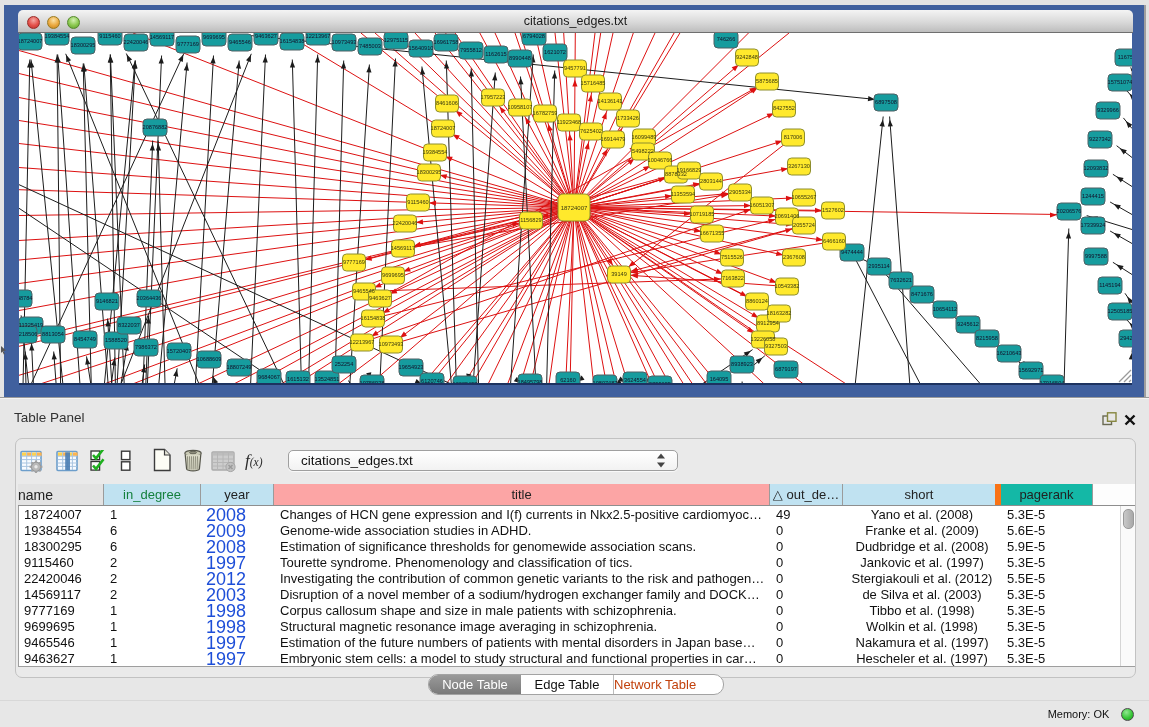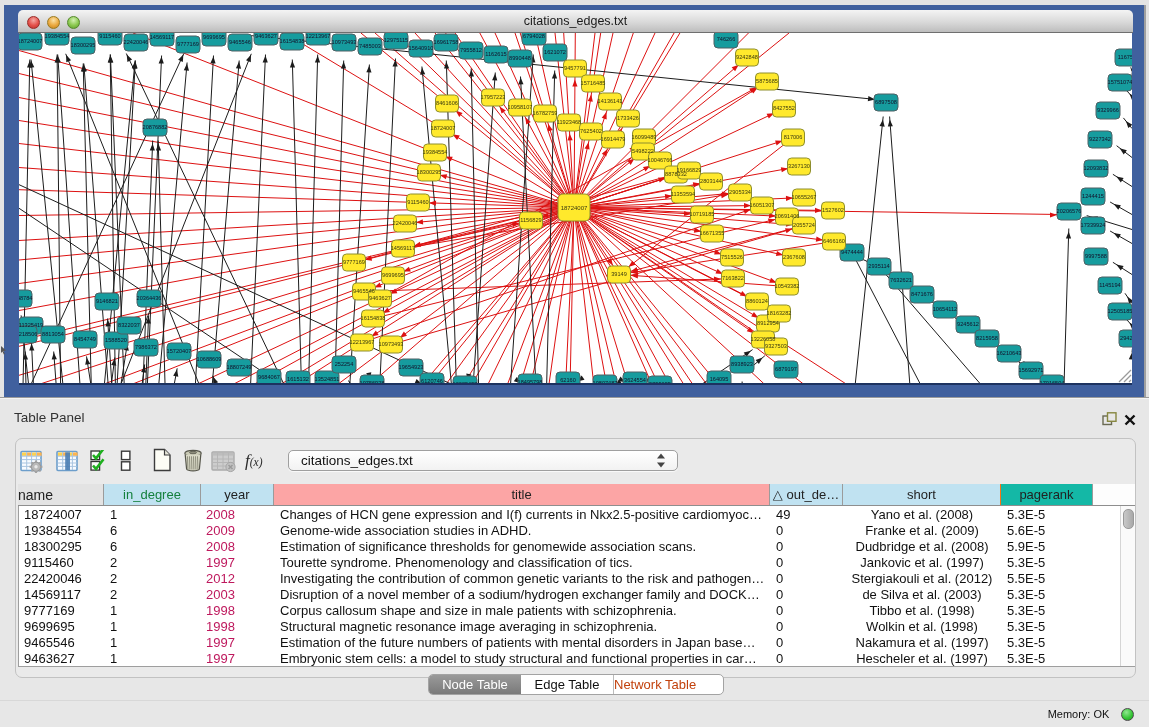--- a/index.html
+++ b/index.html
@@ -767,36 +767,36 @@
       <path d="M6 0.5 L10 5.5 L2 5.5 z" fill="#444"></path>
       <path d="M6 14.5 L10 9.5 L2 9.5 z" fill="#444"></path>
     </svg>
 
 <div style="position:absolute;left:18px;top:484px;width:1117px;height:183px;background:#fff;border:1px solid #9e9e9e;box-sizing:border-box;"></div>
 <div style="position:absolute;left:18px;top:484px;width:86px;height:22px;background:#e3e3e3;border-right:1px solid #9b9b9b;box-sizing:border-box;font-size:14px;color:#222;line-height:22px;">name</div>
     <div style="position:absolute;left:104px;top:484px;width:97px;height:22px;background:#c0e2f1;border-right:1px solid #9b9b9b;box-sizing:border-box;font-size:13px;color:#15803d;text-align:center;line-height:22px;">in_degree</div>
     <div style="position:absolute;left:201px;top:484px;width:73px;height:22px;background:#c0e2f1;border-right:1px solid #9b9b9b;box-sizing:border-box;font-size:13px;color:#222;text-align:center;line-height:22px;">year</div>
     <div style="position:absolute;left:274px;top:484px;width:496px;height:22px;background:#fca5a5;border-right:1px solid #9b9b9b;box-sizing:border-box;font-size:13px;color:#222;text-align:center;line-height:22px;">title</div>
     <div style="position:absolute;left:770px;top:484px;width:73px;height:22px;background:#c0e2f1;border-right:1px solid #9b9b9b;box-sizing:border-box;font-size:13px;color:#222;text-align:center;line-height:22px;">△ out_de…</div>
-    <div style="position:absolute;left:843px;top:484px;width:158px;height:22px;background:#c0e2f1;border-right:1px solid #f97316;box-sizing:border-box;font-size:13px;color:#222;text-align:center;line-height:22px;">short</div>
+    <div style="position:absolute;left:843px;top:484px;width:158px;height:22px;background:#c0e2f1;border-right:6px solid #f97316;box-sizing:border-box;font-size:13px;color:#222;text-align:center;line-height:22px;">short</div>
     <div style="position:absolute;left:1001px;top:484px;width:92px;height:22px;background:#14b8a6;border-right:1px solid #9b9b9b;box-sizing:border-box;font-size:13px;color:#222;text-align:center;line-height:22px;">pagerank</div>
     <div style="position:absolute;left:1093px;top:484px;width:42px;height:22px;background:#fdfdfd;"></div>
 <div style="position:absolute;left:18px;top:505px;width:1117px;height:1px;background:#8e8e8e;"></div>
 <div style="position:absolute;left:24px;top:507px;width:85px;line-height:16px;font-size:13px;color:#111;text-align:left;white-space:nowrap;overflow:hidden;">18724007<br>19384554<br>18300295<br>9115460<br>22420046<br>14569117<br>9777169<br>9699695<br>9465546<br>9463627</div>
     <div style="position:absolute;left:110px;top:507px;width:85px;line-height:16px;font-size:13px;color:#111;text-align:left;white-space:nowrap;overflow:hidden;">1<br>6<br>6<br>2<br>2<br>2<br>1<br>1<br>1<br>1</div>
-    <div style="position:absolute;left:206px;top:507px;width:60px;line-height:16px;font-size:13px;color:#be185d;text-align:left;white-space:nowrap;overflow:hidden;">2008<br>2009<br>2008<br>1997<br>2012<br>2003<br>1998<br>1998<br>1997<br>1997</div>
+    <div style="position:absolute;left:206px;top:507px;width:60px;line-height:16px;font-size:18px;color:#1d4ed8;text-align:left;white-space:nowrap;overflow:hidden;">2008<br>2009<br>2008<br>1997<br>2012<br>2003<br>1998<br>1998<br>1997<br>1997</div>
     <div style="position:absolute;left:280px;top:507px;width:488px;line-height:16px;font-size:13px;color:#111;text-align:left;white-space:nowrap;overflow:hidden;">Changes of HCN gene expression and I(f) currents in Nkx2.5-positive cardiomyoc…<br>Genome-wide association studies in ADHD.<br>Estimation of significance thresholds for genomewide association scans.<br>Tourette syndrome. Phenomenology and classification of tics.<br>Investigating the contribution of common genetic variants to the risk and pathogen…<br>Disruption of a novel member of a sodium/hydrogen exchanger family and DOCK…<br>Corpus callosum shape and size in male patients with schizophrenia.<br>Structural magnetic resonance image averaging in schizophrenia.<br>Estimation of the future numbers of patients with mental disorders in Japan base…<br>Embryonic stem cells: a model to study structural and functional properties in car…</div>
     <div style="position:absolute;left:776px;top:507px;width:60px;line-height:16px;font-size:13px;color:#111;text-align:left;white-space:nowrap;overflow:hidden;">49<br>0<br>0<br>0<br>0<br>0<br>0<br>0<br>0<br>0</div>
     <div style="position:absolute;left:845px;top:507px;width:154px;line-height:16px;font-size:13px;color:#111;text-align:center;white-space:nowrap;overflow:hidden;">Yano et al. (2008)<br>Franke et al. (2009)<br>Dudbridge et al. (2008)<br>Jankovic et al. (1997)<br>Stergiakouli et al. (2012)<br>de Silva et al. (2003)<br>Tibbo et al. (1998)<br>Wolkin et al. (1998)<br>Nakamura et al. (1997)<br>Hescheler et al. (1997)</div>
     <div style="position:absolute;left:1007px;top:507px;width:80px;line-height:16px;font-size:13px;color:#111;text-align:left;white-space:nowrap;overflow:hidden;">5.3E-5<br>5.6E-5<br>5.9E-5<br>5.3E-5<br>5.5E-5<br>5.3E-5<br>5.3E-5<br>5.3E-5<br>5.3E-5<br>5.3E-5</div>
 
 <div style="position:absolute;left:1120px;top:506px;width:14px;height:160px;background:#fafafa;border-left:1px solid #d5d5d5;"></div>
 <div style="position:absolute;left:1122.5px;top:509px;width:9px;height:18px;border-radius:5px;background:linear-gradient(90deg,#c9c9c9,#a8a8a8);border:0.5px solid #999;"></div>
 
-<div style="position:absolute;left:428px;top:674px;width:296px;height:21px;background:#fff;border:1px solid #a3a3a3;border-radius:5px;box-sizing:border-box;overflow:hidden;">
+<div style="position:absolute;left:428px;top:674px;width:296px;height:21px;background:#fff;border:1px solid #a3a3a3;border-radius:10px;box-sizing:border-box;overflow:hidden;">
 <div style="position:absolute;left:0;top:0;width:92px;height:21px;background:linear-gradient(#9a9a9a,#767676);color:#fff;text-align:center;font-size:13px;line-height:20px;">Node Table</div>
 <div style="position:absolute;left:92px;top:0;width:93px;height:21px;border-right:1px solid #bbb;box-sizing:border-box;color:#111;text-align:center;font-size:13px;line-height:20px;">Edge Table</div>
 <div style="position:absolute;left:185px;top:0;width:111px;height:21px;color:#c2410c;text-align:left;font-size:13px;line-height:20px;">Network Table</div>
 </div>
 
 <div style="position:absolute;left:0;top:700px;width:1149px;height:1px;background:#d8d8d8;"></div>
 <div style="position:absolute;left:1040px;top:708px;width:77px;text-align:center;font-size:11px;color:#111;">Memory: OK</div>
 <div style="position:absolute;left:1121px;top:708px;width:11px;height:11px;border-radius:50%;background:radial-gradient(circle at 40% 30%,#90e890,#33c433 60%,#23a023);border:1px solid #4a4a4a;"></div>
 </div>
 </body></html>

